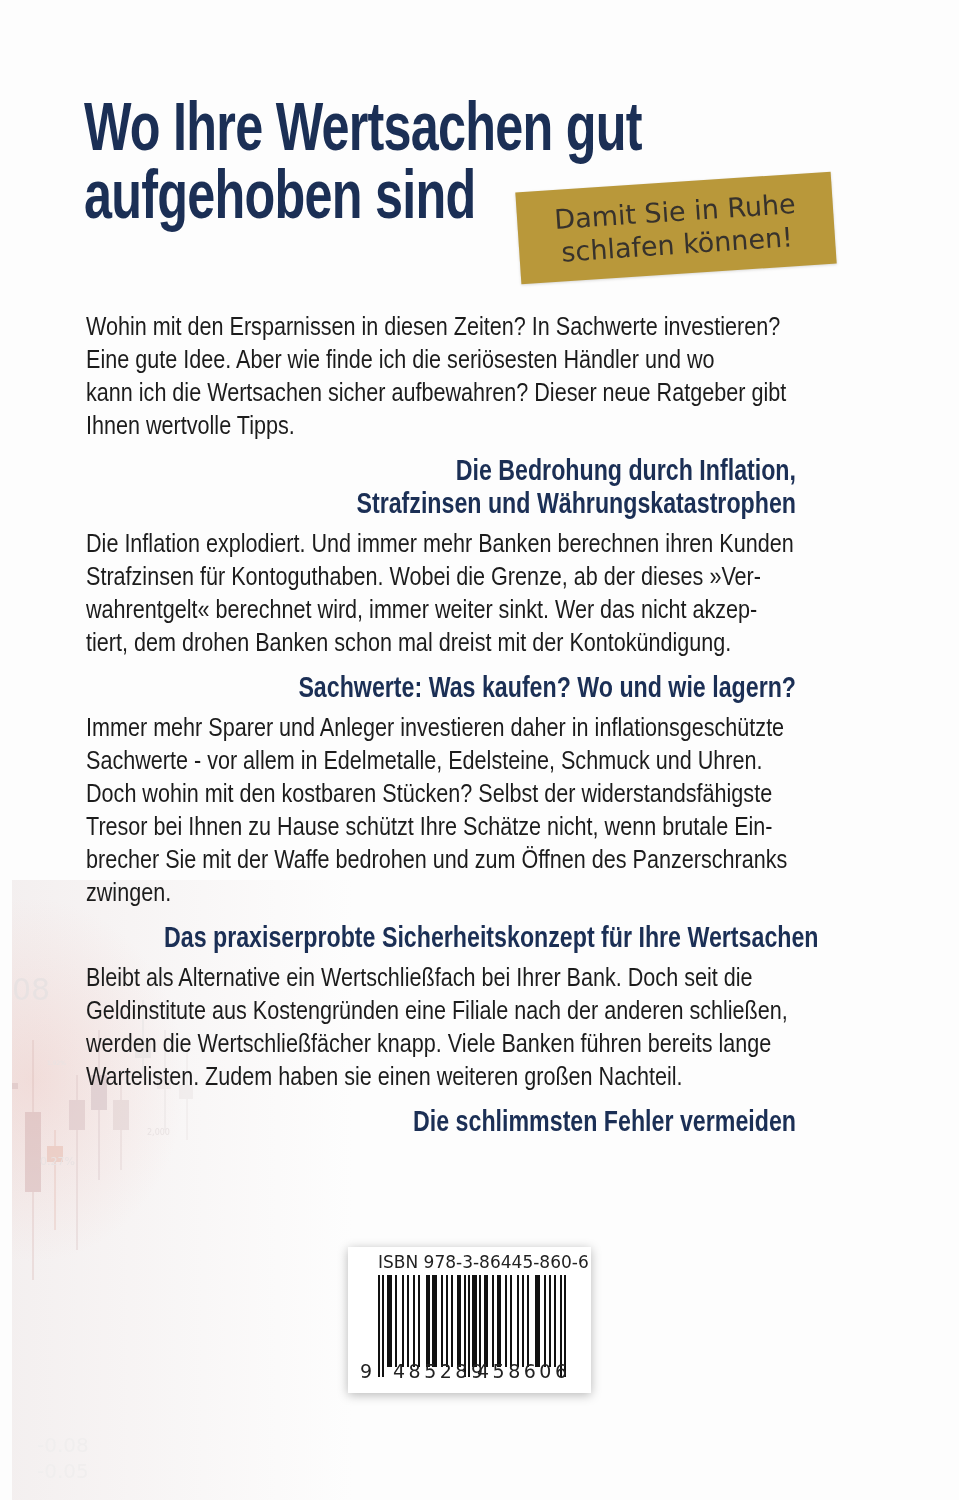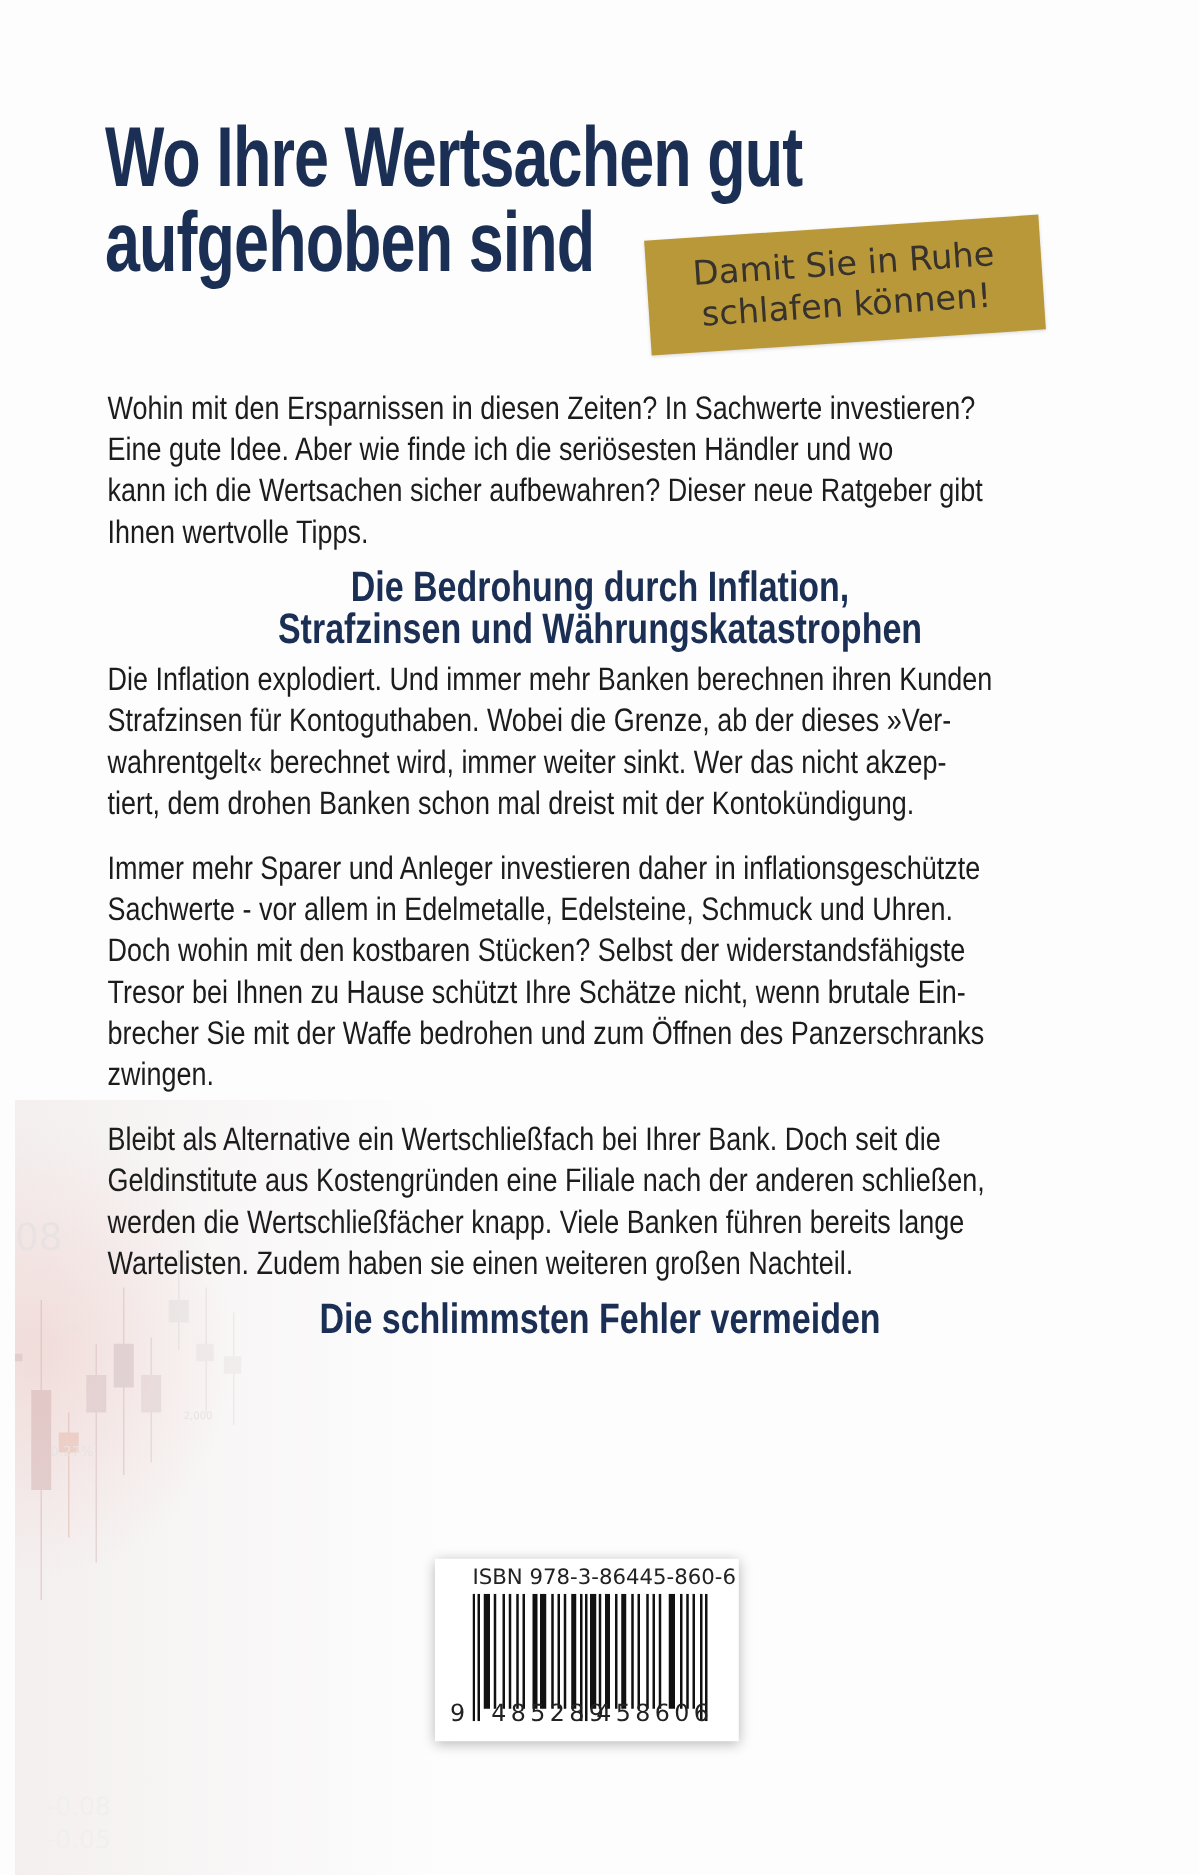--- a/index.html
+++ b/index.html
@@ -80,23 +80,23 @@
     }
     .para span {
       display: block;
       transform: scaleX(0.83);
       transform-origin: left center;
     }
     .heading {
       margin: 0;
       color: #1b2f55;
       font-weight: bold;
-      font-size: 34px;
+      font-size: 29px;
       line-height: 33px;
-      text-align: center;
+      text-align: right;
       width: 790px;
       white-space: nowrap;
     }
     .heading span {
       display: block;
       transform: scaleX(0.8);
       transform-origin: center center;
     }
     .gap-sm { height: 11px; }
     .gap-xs { height: 6px; }
@@ -204,32 +204,38 @@
   <div class="gap-xs"></div>
   <p class="para">
     <span>Die Inflation explodiert. Und immer mehr Banken berechnen ihren Kunden</span>
     <span>Strafzinsen für Kontoguthaben. Wobei die Grenze, ab der dieses »Ver-</span>
     <span>wahrentgelt« berechnet wird, immer weiter sinkt. Wer das nicht akzep-</span>
     <span>tiert, dem drohen Banken schon mal dreist mit der Kontokündigung.</span>
   </p>
 
   <div class="gap-sm"></div>
 
+  <h2 class="heading">
+    <span>Sachwerte: Was kaufen? Wo und wie lagern?</span>
+  </h2>
   <div class="gap-xs"></div>
   <p class="para">
     <span>Immer mehr Sparer und Anleger investieren daher in inflationsgeschützte</span>
     <span>Sachwerte - vor allem in Edelmetalle, Edelsteine, Schmuck und Uhren.</span>
     <span>Doch wohin mit den kostbaren Stücken? Selbst der widerstandsfähigste</span>
     <span>Tresor bei Ihnen zu Hause schützt Ihre Schätze nicht, wenn brutale Ein-</span>
     <span>brecher Sie mit der Waffe bedrohen und zum Öffnen des Panzerschranks</span>
     <span>zwingen.</span>
   </p>
 
   <div class="gap-sm"></div>
 
+  <h2 class="heading">
+    <span>Das praxiserprobte Sicherheitskonzept für Ihre Wertsachen</span>
+  </h2>
   <div class="gap-xs"></div>
   <p class="para">
     <span>Bleibt als Alternative ein Wertschließfach bei Ihrer Bank. Doch seit die</span>
     <span>Geldinstitute aus Kostengründen eine Filiale nach der anderen schließen,</span>
     <span>werden die Wertschließfächer knapp. Viele Banken führen bereits lange</span>
     <span>Wartelisten. Zudem haben sie einen weiteren großen Nachteil.</span>
   </p>
 
   <div class="gap-sm"></div>
 

